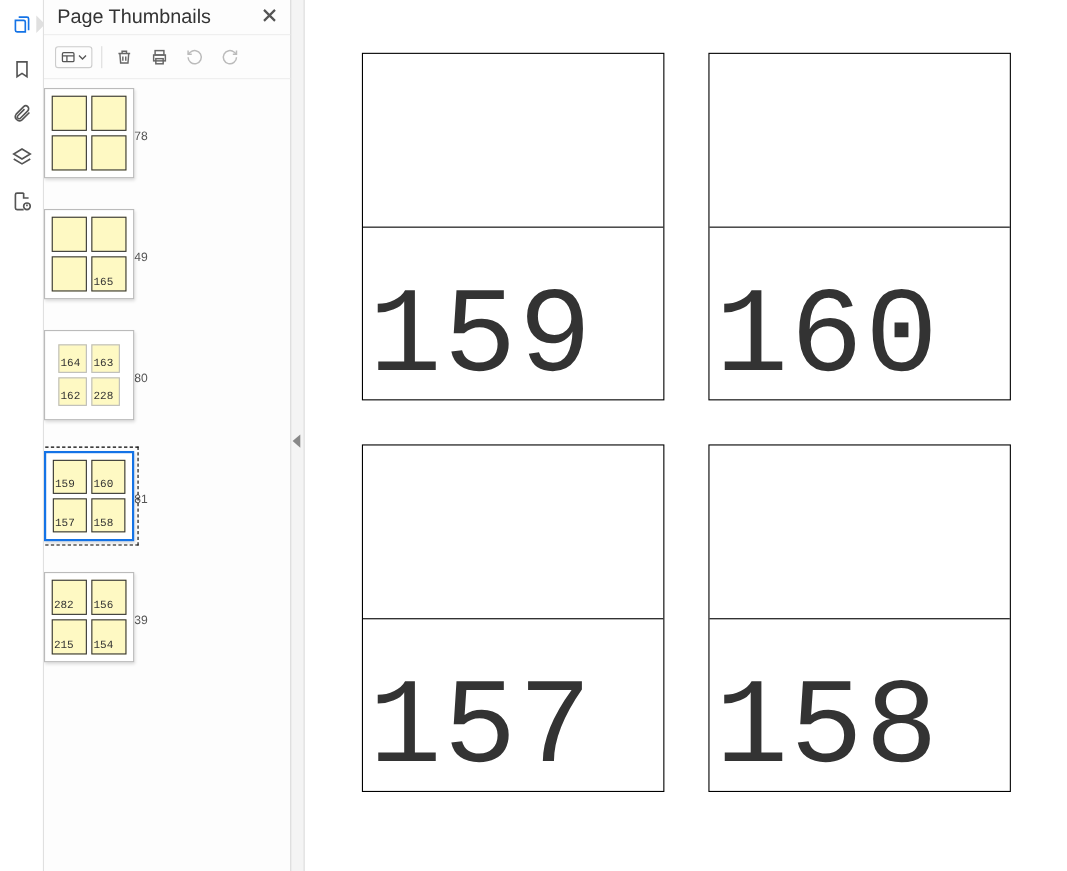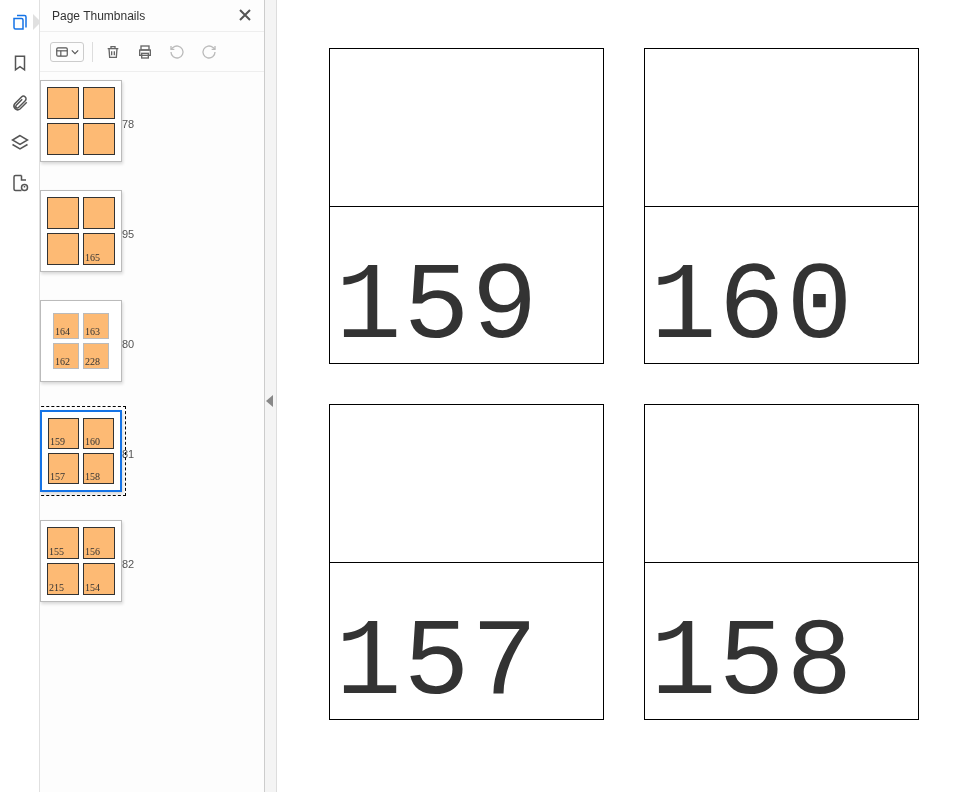--- a/index.html
+++ b/index.html
@@ -55,21 +55,21 @@
   }
   .panel-header {
     display: flex;
     align-items: center;
     justify-content: space-between;
     padding: 6px 10px 6px 12px;
     border-bottom: 1px solid #eee;
     height: 32px;
   }
   .panel-title {
-    font-size: 12px;
+    font-size: 18px;
     color: #333;
   }
   .panel-close {
     font-size: 16px;
     cursor: pointer;
     color: #555;
     width: 18px; text-align: center;
   }
   .panel-toolbar {
     display: flex;
@@ -129,25 +129,25 @@
   .thumb-item.selected .thumb-page {
     outline: 1px dashed #000;
     outline-offset: 3px;
     border: 2px solid #1473e6;
   }
   .thumb-cell {
     border: 1px solid #333;
     display: flex;
     align-items: flex-end;
     justify-content: flex-start;
-    font-family: Liberation Serif, serif;
+    font-family: Liberation Mono, monospace;
     font-size: 10px;
     padding: 1px 1px;
     line-height: 1;
-    background: #fdba74;
+    background: #fef9c3;
   }
   .thumb-cell.noborder { border: 1px solid #bbb; }
   .thumb-label {
     margin-top: 6px;
     font-size: 11px;
     color: #555;
   }
   
   .divider-handle {
     width: 12px;
@@ -299,21 +299,21 @@
         </div>
         <div class="thumb-label">78</div>
       </div>
       <div class="thumb-item">
         <div class="thumb-page">
           <div class="thumb-cell"></div>
           <div class="thumb-cell"></div>
           <div class="thumb-cell"></div>
           <div class="thumb-cell">165</div>
         </div>
-        <div class="thumb-label">95</div>
+        <div class="thumb-label">49</div>
       </div>
       <div class="thumb-item">
         <div class="thumb-page nocells">
           <div class="thumb-cell noborder">164</div>
           <div class="thumb-cell noborder">163</div>
           <div class="thumb-cell noborder">162</div>
           <div class="thumb-cell noborder">228</div>
         </div>
         <div class="thumb-label">80</div>
       </div>
@@ -321,26 +321,26 @@
         <div class="thumb-page">
           <div class="thumb-cell">159</div>
           <div class="thumb-cell">160</div>
           <div class="thumb-cell">157</div>
           <div class="thumb-cell">158</div>
         </div>
         <div class="thumb-label">81</div>
       </div>
       <div class="thumb-item">
         <div class="thumb-page">
-          <div class="thumb-cell">155</div>
+          <div class="thumb-cell">282</div>
           <div class="thumb-cell">156</div>
           <div class="thumb-cell">215</div>
           <div class="thumb-cell">154</div>
         </div>
-        <div class="thumb-label">82</div>
+        <div class="thumb-label">39</div>
       </div>
     </div>
 </div>
 
 <div class="divider-handle">
   <div class="caret"></div>
 </div>
 
 <div class="main">
   <div class="page-grid">

